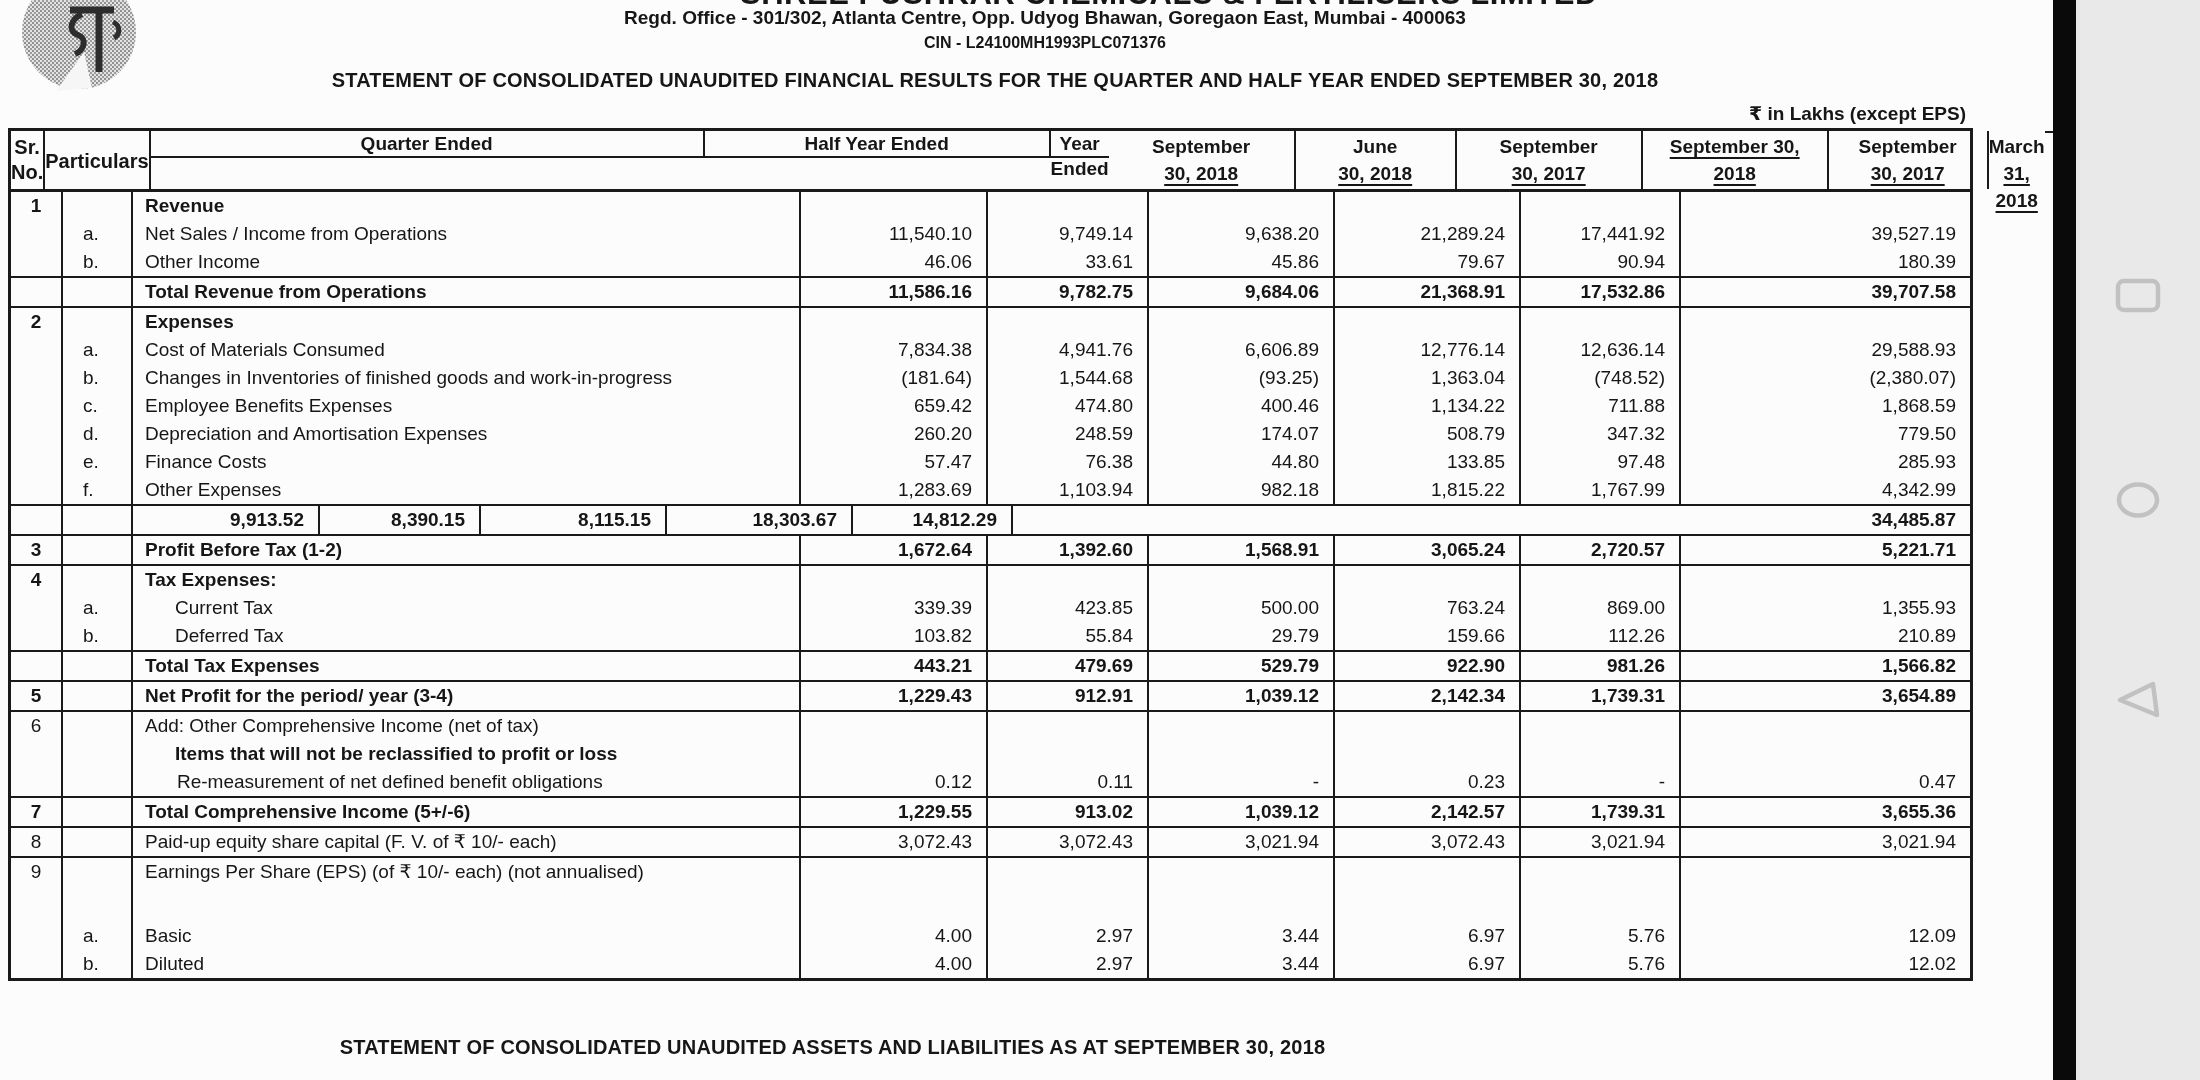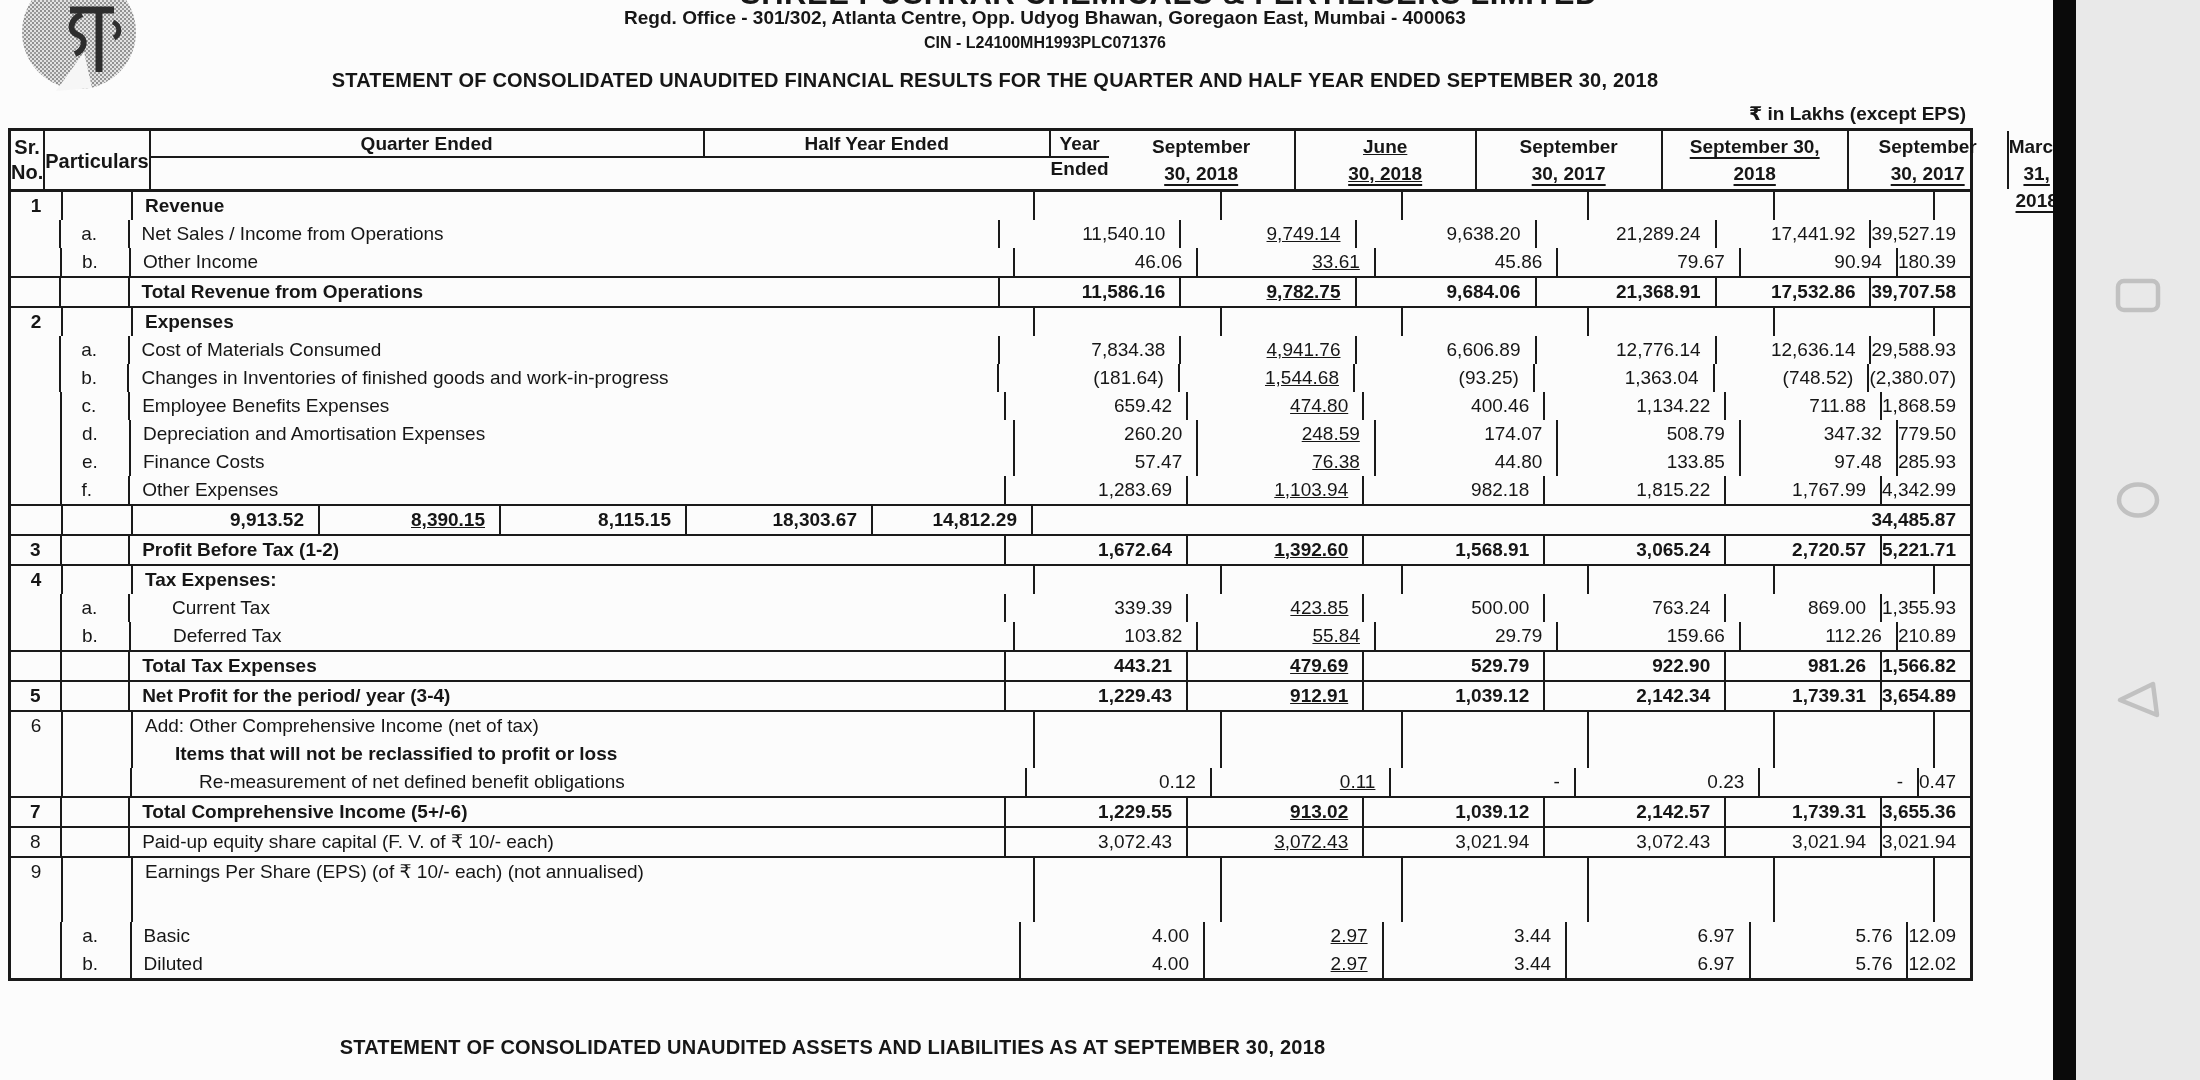--- a/index.html
+++ b/index.html
@@ -34,33 +34,33 @@
   .h-group:last-child{border-right:none;}
   .g-q{width:554px;} .g-h{width:346px;} .g-y{flex:1;}
   .h-dates{display:flex;height:58px;}
   .h-date{border-right:2px solid #1a1a1a;box-sizing:border-box;text-align:center;font-weight:700;
           font-size:19px;line-height:27px;padding-top:2px;}
   .h-date:last-child{border-right:none;}
   .h-status{display:flex;height:28px;border-top:2px solid #1a1a1a;}
   .h-stat{border-right:2px solid #1a1a1a;box-sizing:border-box;text-align:center;font-weight:700;
           font-size:19px;line-height:26px;}
   .h-stat:last-child{border-right:none;}
-  .w0{width:187px;} .w1{width:181px;text-decoration:underline;} .w2{width:186px;} .w3{width:186px;} .w4{width:160px;} .w5{flex:1;}
+  .w0{width:187px;} .w1{width:161px;} .w2{width:186px;} .w3{width:186px;} .w4{width:160px;} .w5{flex:1;}
   .dl1,.dl2{display:block;}
   .dl2,.u{text-decoration:underline;text-decoration-thickness:2px;text-underline-offset:4px;}
 
   .trow{display:flex;height:28px;font-size:19px;line-height:27px;}
   .trow.blank{height:36px;}
   .trow.rule{border-bottom:2px solid #1a1a1a;}
   .trow.bold{font-weight:700;}
   .trow > div{border-right:2px solid #1a1a1a;box-sizing:border-box;}
   .trow > div:last-child{border-right:none;}
   .c-sr{width:52px;text-align:center;}
   .c-letter{width:70px;padding-left:20px;}
-  .c-label{width:902px;padding-left:12px;white-space:nowrap;overflow:hidden;}
+  .c-label{width:668px;padding-left:12px;white-space:nowrap;overflow:hidden;}
   .c-val{text-align:right;padding-right:14px;}
 
   .footer-title{position:absolute;left:0;top:1036px;width:1665px;text-align:center;
                 font-weight:700;font-size:20px;letter-spacing:.2px;}
 
   
   .page-strip{position:absolute;left:2053px;top:0;width:23px;height:1080px;background:#0a0a0a;}
   .navbar{position:absolute;left:2076px;top:0;width:124px;height:1080px;background:#e9e9e9;}
   .nav-btn{position:absolute;left:0;width:124px;display:flex;justify-content:center;background:transparent;
            border:none;padding:0;cursor:pointer;}
@@ -360,21 +360,21 @@
             <div class="c-val w0"></div>
             <div class="c-val w1"></div>
             <div class="c-val w2"></div>
             <div class="c-val w3"></div>
             <div class="c-val w4"></div>
             <div class="c-val w5"></div>
           </div>
           <div class="trow rule">
             <div class="c-sr"></div>
             <div class="c-letter"></div>
-            <div class="c-label" style="padding-left: 67px;">Re-measurement of net defined benefit obligations</div>
+            <div class="c-label" style="padding-left: 44px;">Re-measurement of net defined benefit obligations</div>
             <div class="c-val w0">0.12</div>
             <div class="c-val w1">0.11</div>
             <div class="c-val w2">-</div>
             <div class="c-val w3">0.23</div>
             <div class="c-val w4">-</div>
             <div class="c-val w5">0.47</div>
           </div>
           <div class="trow bold rule">
             <div class="c-sr">7</div>
             <div class="c-letter"></div>

